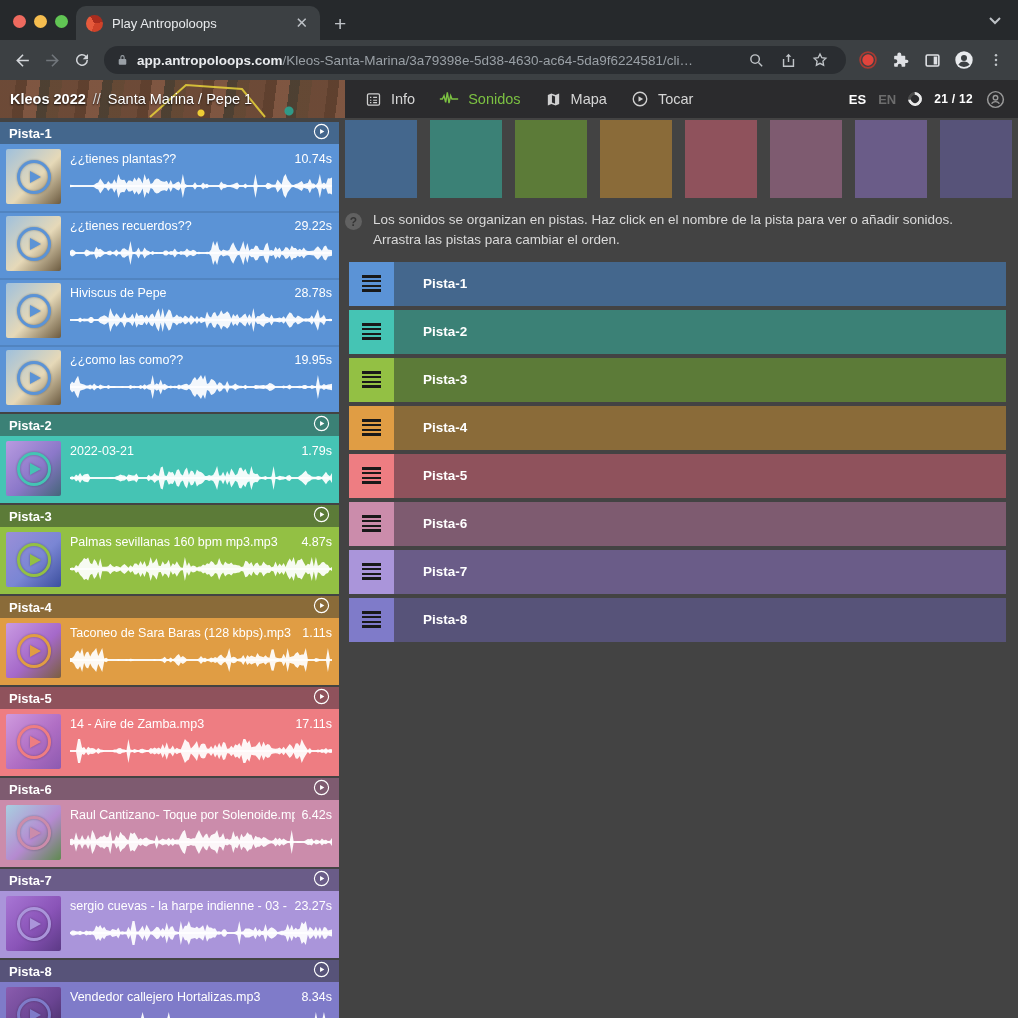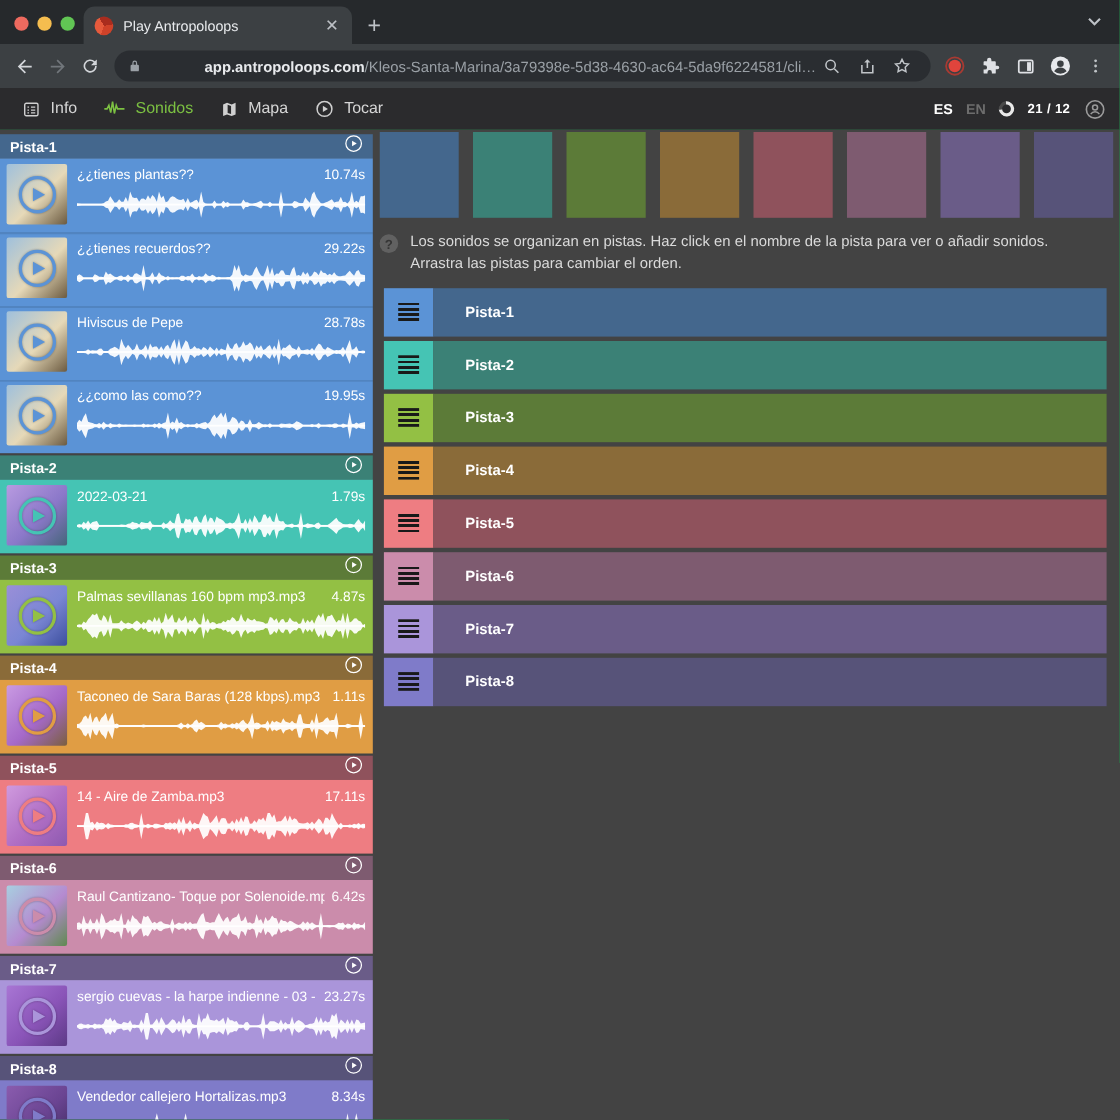--- a/index.html
+++ b/index.html
@@ -14,21 +14,21 @@
   .tl-red{background:#ee6a5f;} .tl-yellow{background:#f5bd4f;} .tl-green{background:#61c554;}
   .tab { margin-left:76px; height:34px; width:244px; background:#3c4043; border-radius:10px 10px 0 0; display:flex; align-items:center; padding:0 10px; }
   .favicon { width:17px; height:17px; border-radius:50%; background:conic-gradient(from 200deg,#e65a3c 0 130deg,#a92c1e 130deg 240deg,#cf4229 240deg 360deg); flex:none; }
   .tab-title { flex:1; margin-left:9px; font-size:13px; color:#e8eaed; white-space:nowrap; overflow:hidden; }
   .tab-close { color:#bdc1c6; font-size:15px; padding:0 2px; cursor:default; }
   .newtab { color:#bdc1c6; font-size:21px; font-weight:400; margin-left:14px; margin-bottom:6px; line-height:1; }
   .tab-chevron { margin-left:auto; margin-right:16px; margin-bottom:10px; }
 
   .toolbar { position:absolute; top:40px; left:0; right:0; height:40px; background:#3c4043; display:flex; align-items:center; padding:0 8px; gap:2px; }
   .tbtn { width:28px; height:28px; display:flex; align-items:center; justify-content:center; flex:none; }
-  .urlpill { flex:1; height:28px; background:#2a2d31; border-radius:14px; display:flex; align-items:center; padding:0 12px; margin:0 6px; min-width:0;text-align:right; }
+  .urlpill { flex:1; height:28px; background:#2a2d31; border-radius:14px; display:flex; align-items:center; padding:0 12px; margin:0 6px; min-width:0; }
   .url-text { flex:1; min-width:0; white-space:nowrap; overflow:hidden; font-size:13.5px; margin-left:8px; }
   .url-host { color:#e8eaed; font-weight:700; }
   .url-path { color:#9aa0a6; }
   .pill-icons { display:flex; gap:4px; flex:none; }
   .ext-icons { display:flex; gap:4px; flex:none; align-items:center; }
 
   
   .appheader { position:absolute; top:80px; left:0; right:0; height:38px; background:#2b2b2d; display:flex; align-items:center; }
   .project { position:relative; width:345px; height:38px; flex:none; display:flex; align-items:center; padding:0 10px; overflow:hidden;
     background:
@@ -175,20 +175,26 @@
         <svg width="16" height="16" viewBox="0 0 24 24">
             <circle cx="12" cy="5" r="1.9" fill="#c0c4c8"></circle>
             <circle cx="12" cy="12" r="1.9" fill="#c0c4c8"></circle>
             <circle cx="12" cy="19" r="1.9" fill="#c0c4c8"></circle>
           </svg>
       </span>
     </span>
   </div>
 
   <div class="appheader">
+    <div class="project">
+      <svg class="boundary" width="345" height="38" viewBox="0 0 345 38">
+        <polyline points="150,37 186,5 242,9 265,37" fill="none" stroke="#e8d23a" stroke-width="2" opacity=".85"></polyline>
+      </svg>
+      <span class="crumb"><span class="proj">Kleos 2022</span><span class="sep">//</span><span class="place">Santa Marina / Pepe 1</span></span>
+    </div>
     <nav class="appnav">
       <span class="nav-item">
         <svg width="17" height="17" viewBox="0 0 24 24">
             <rect x="3.5" y="4" width="17" height="16" rx="2" fill="none" stroke="#d0d0d0" stroke-width="1.8"></rect>
             <path d="M7 9h2M11.5 9h5.5M7 13h2M11.5 13h5.5M7 16.5h2M11.5 16.5h5.5" stroke="#d0d0d0" stroke-width="1.6"></path>
           </svg>
         <span>Info</span>
       </span>
       <span class="nav-item active">
         <svg width="20" height="16" viewBox="0 0 24 18">

